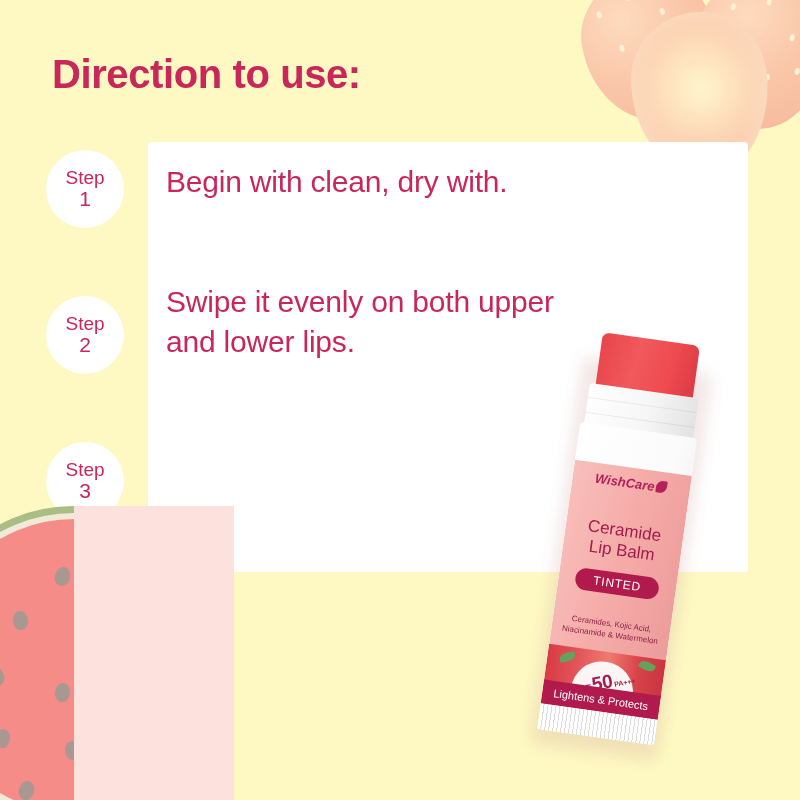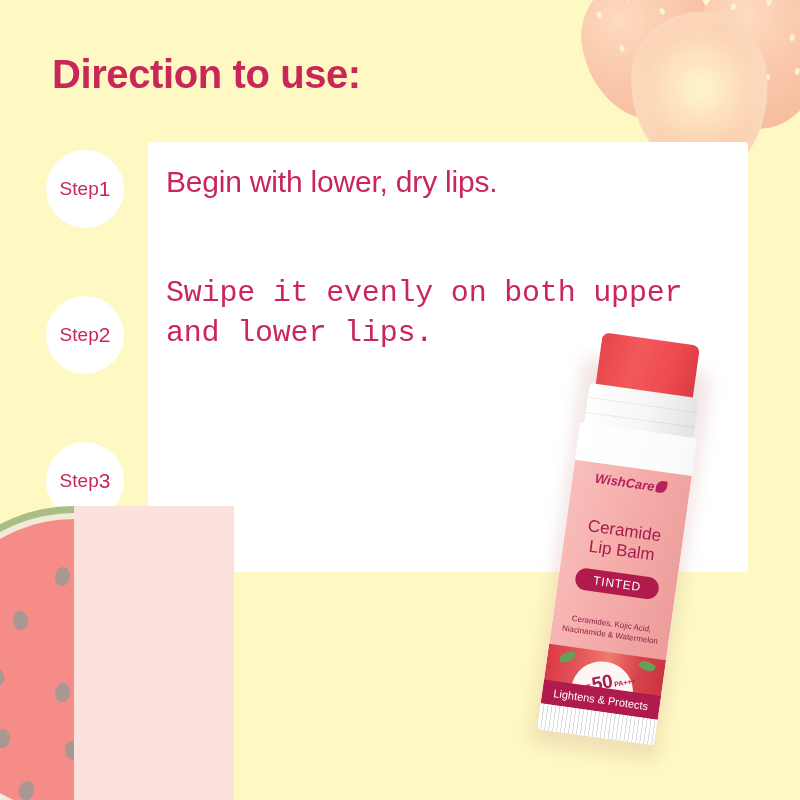--- a/index.html
+++ b/index.html
@@ -127,21 +127,21 @@
   }
 
   
   .step-badge {
     position: absolute;
     width: 78px;
     height: 78px;
     border-radius: 50%;
     background: #ffffff;
     display: flex;
-    flex-direction: row;
+    flex-direction: column;
     align-items: center;
     justify-content: center;
     color: #c9265a;
     line-height: 1.04;
   }
   .step-badge .s-word { font-size: 19px; }
   .step-badge .s-num  { font-size: 21px; }
   .step-badge.sb1 { left: 46px; top: 150px; }
   .step-badge.sb2 { left: 46px; top: 296px; }
   .step-badge.sb3 { left: 46px; top: 442px; }
@@ -149,21 +149,21 @@
   
   .step-text {
     position: absolute;
     color: #c9265a;
     font-size: 30px;
     line-height: 1.32;
     letter-spacing: -0.2px;
     white-space: pre-line;
   }
   .step-text.st1 { left: 166px; top: 162px; width: 520px; }
-  .step-text.st2 { left: 166px; top: 274px; width: 520px; font-family: Liberation Mono, monospace; }
+  .step-text.st2 { left: 166px; top: 282px; width: 520px; }
   .step-text.st3 { left: 166px; top: 434px; width: 520px; }
 
   
   .product {
     position: absolute;
     left: 512px;
     top: 336px;
     width: 176px;
     height: 420px;
     transform: rotate(8deg);
@@ -354,21 +354,21 @@
   </div>
 
   <div class="page-title">Direction to use:</div>
 
   <div class="steps-card"></div>
 
   <div class="step-badge sb1">
     <span class="s-word">Step</span>
     <span class="s-num">1</span>
   </div>
-  <div class="step-text st1">Begin with lower, dry lips.</div>
+  <div class="step-text st1">Begin with clean, dry with.</div>
 
   <div class="step-badge sb2">
     <span class="s-word">Step</span>
     <span class="s-num">2</span>
   </div>
   <div class="step-text st2">Swipe it evenly on both upper
 and lower lips.</div>
 
   <div class="step-badge sb3">
     <span class="s-word">Step</span>

